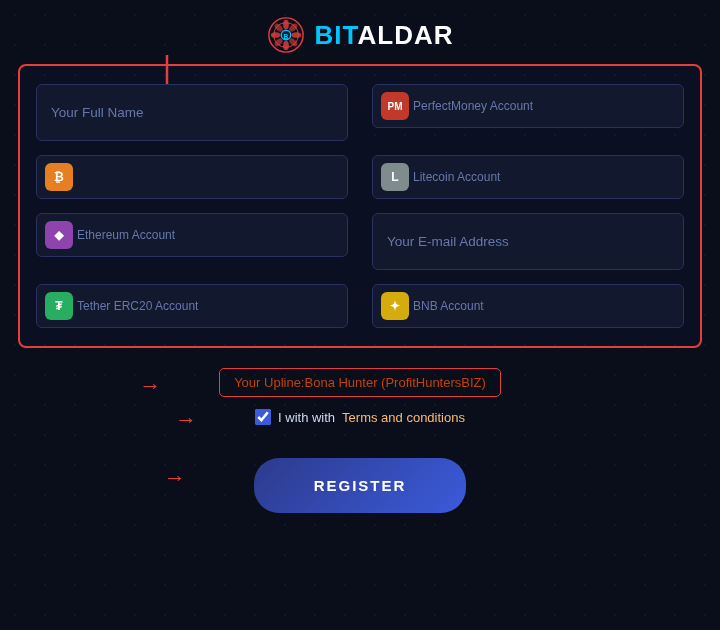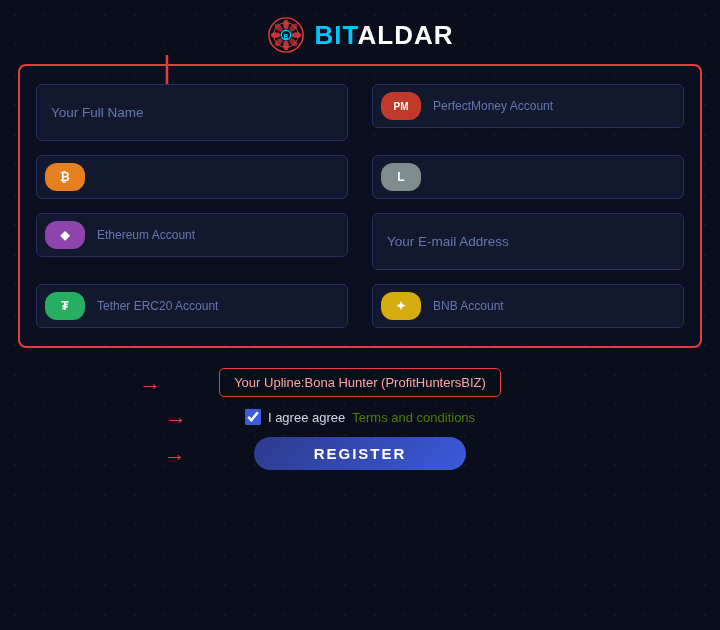--- a/index.html
+++ b/index.html
@@ -85,31 +85,31 @@
       display: flex;
       align-items: center;
       background: #12182e;
       border: 1.5px solid #2a3060;
       border-radius: 6px;
       padding: 0 0 0 8px;
       height: 44px;
     }
 
     .account-icon {
-      width: 40px;
+      width: 28px;
       height: 28px;
-      border-radius: 12px;
+      border-radius: 6px;
       display: flex;
       align-items: center;
       justify-content: center;
       font-size: 12px;
       font-weight: 700;
       color: #fff;
       flex-shrink: 0;
-      margin-right: 12px;
+      margin-right: 4px;
     }
 
     .account-input {
       flex: 1;
       background: transparent;
       border: none;
       outline: none;
       color: #8899cc;
       font-size: 12px;
       padding: 0;
@@ -134,21 +134,21 @@
       flex-direction: column;
       align-items: center;
       gap: 12px;
       padding-bottom: 20px;
     }
 
     .upline-box {
       border: 1.5px solid #e53e3e;
       border-radius: 5px;
       padding: 6px 14px;
-      color: #fca5a5;
+      color: #c2410c;
       font-size: 13px;
       background: transparent;
       position: relative;
     }
 
     .upline-arrow {
       position: absolute;
       left: -80px;
       top: 50%;
       transform: translateY(-50%);
@@ -175,21 +175,21 @@
     }
 
     .agree-checkbox {
       width: 16px;
       height: 16px;
       accent-color: #3b5bdb;
       cursor: pointer;
     }
 
     .terms-link {
-      color: #4d7c0f;
+      color: #fdba74;
       text-decoration: none;
     }
 
     .register-btn-wrapper {
       position: relative;
     }
 
     .register-arrow {
       position: absolute;
       left: -90px;
@@ -200,24 +200,25 @@
     }
 
     .register-btn {
       background: linear-gradient(135deg, #2d3a8c, #3b5bdb);
       border: none;
       border-radius: 25px;
       color: #fff;
       font-size: 15px;
       font-weight: 700;
       letter-spacing: 2px;
-      padding: 8px 60px;
+      padding: 19px 60px;
       cursor: pointer;
       outline: none;
       transition: opacity 0.2s;
+      margin-top: 21px;
     }
 
     
     .arrow-down-svg {
       position: absolute;
       top: 55px;
       left: 155px;
     }
   </style>
 </head>
@@ -265,20 +266,21 @@
 
   <div class="form-field">
     <div class="account-field">
       <div class="account-icon icon-btc">₿</div>
     </div>
   </div>
 
   <div class="form-field">
     <div class="account-field">
       <div class="account-icon icon-ltc">L</div>
+      <input class="account-input" type="text" placeholder="Litecoin Account" style="">
     </div>
   </div>
 
   <div class="form-field">
     <div class="account-field">
       <div class="account-icon icon-eth">◆</div>
       <input class="account-input" type="text" placeholder="Ethereum Account" style="">
     </div>
   </div>
 
@@ -304,21 +306,21 @@
   <div style="position:relative;">
     <div class="upline-arrow">→</div>
     <div class="upline-box">
       <span>Your Upline:</span><span>Bona Hunter (ProfitHuntersBIZ)</span>
     </div>
   </div>
 
   <div class="agree-row">
     <div class="agree-arrow">→</div>
     <input type="checkbox" class="agree-checkbox" checked="" style="">
-    <span>I agree agree </span>
+    <span>I with with </span>
     <a href="#" class="terms-link">Terms and conditions</a>
   </div>
 
   <div class="register-btn-wrapper">
     <div class="register-arrow">→</div>
     <button class="register-btn">REGISTER</button>
   </div>
 </div>
 
 </body></html>

